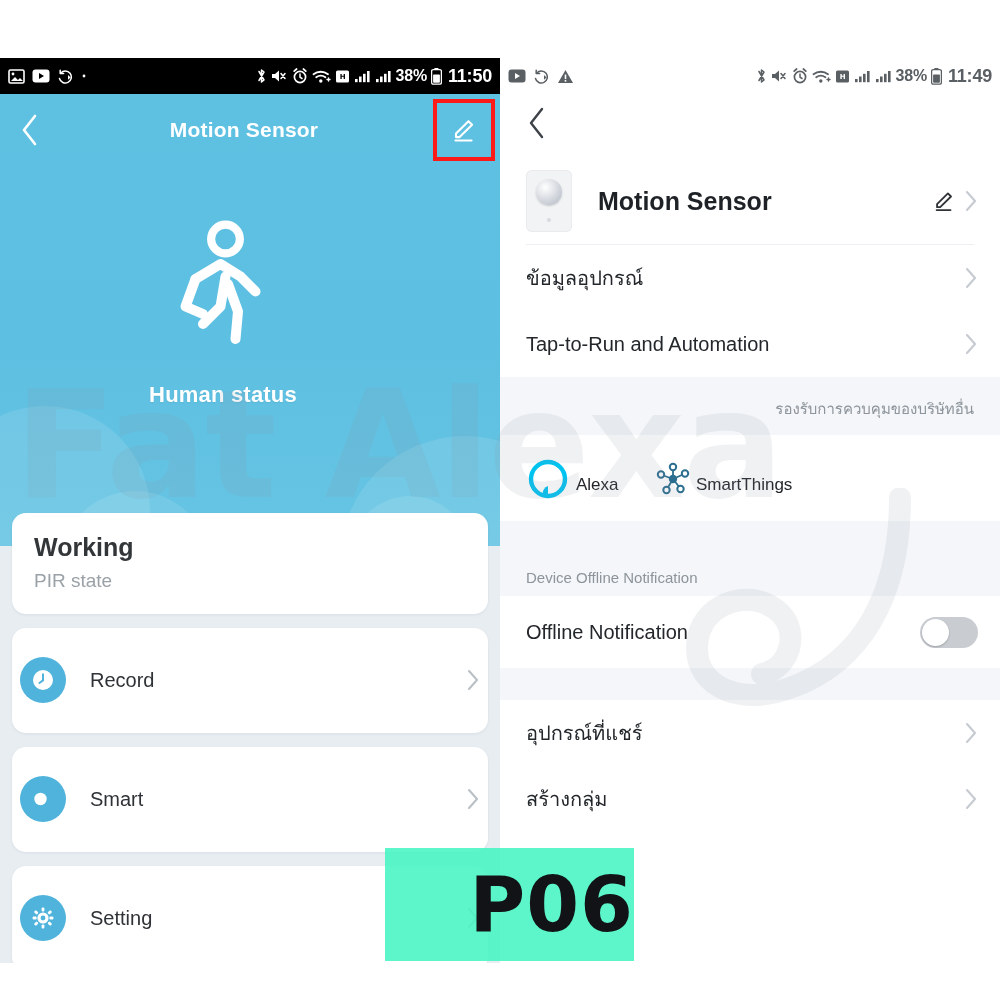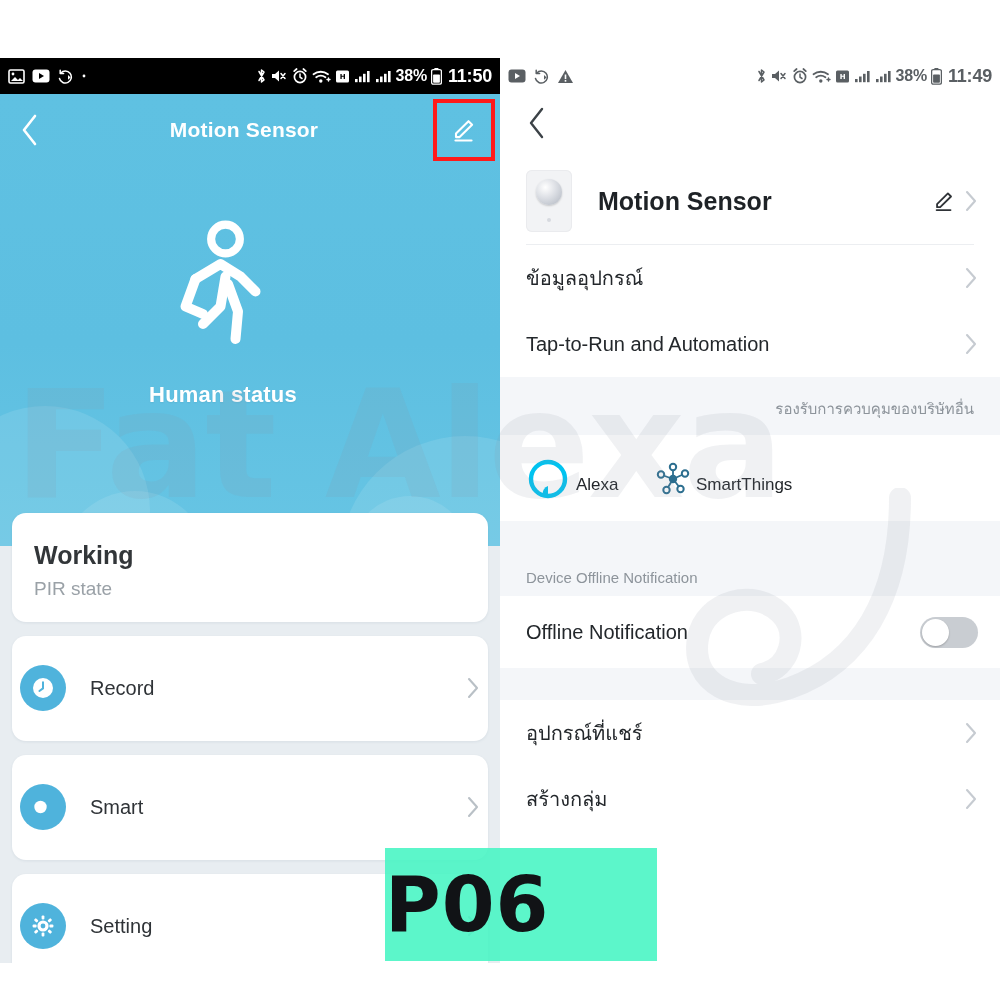--- a/index.html
+++ b/index.html
@@ -43,21 +43,21 @@
   .nav-edit-wrap{width:72px;height:72px;display:flex;align-items:center;justify-content:center;}
   .redbox{width:62px;height:62px;border:4px solid #FF1A1A;box-sizing:border-box;display:flex;align-items:center;justify-content:center;}
 
   .hero-center{position:absolute;left:0;top:120px;width:446px;display:flex;flex-direction:column;align-items:center;}
   .human-label{margin-top:18px;color:#ffffff;font-size:22px;font-weight:bold;letter-spacing:.2px;text-shadow:0 1px 2px rgba(0,0,0,.06);}
 
   
   .cards{position:absolute;left:0;top:455px;width:500px;padding:0 12px;box-sizing:border-box;}
   .card{background:#ffffff;border-radius:14px;margin-bottom:14px;box-shadow:0 1px 3px rgba(30,60,90,.08);}
   .card-status{padding:20px 22px 22px 22px;}
-  .card-status .t1{font-size:25px;font-weight:bold;color:#323639;line-height:1.15;margin-top:8px;}
+  .card-status .t1{font-size:25px;font-weight:bold;color:#323639;line-height:1.15;}
   .card-status .t2{font-size:19px;color:#9aa1a7;margin-top:8px;}
   .card-row{height:105px;display:flex;align-items:center;padding:0 8px;box-sizing:border-box;}
   .row-ico{width:46px;height:46px;border-radius:50%;background:#4FB3DC;display:flex;align-items:center;justify-content:center;flex:0 0 auto;}
   .row-label{margin-left:24px;font-size:20px;color:#2f3337;flex:1;}
   .row-chev{color:#b9c0c6;display:flex;align-items:center;}
 
   
   .r-nav{position:absolute;top:36px;left:0;width:500px;height:62px;display:flex;align-items:center;padding-left:26px;box-sizing:border-box;}
   .r-head{position:absolute;top:100px;left:0;width:500px;height:86px;display:flex;align-items:center;padding:0 22px 0 26px;box-sizing:border-box;}
   .dev-thumb{width:46px;height:62px;border-radius:6px;background:#F2F3F5;display:flex;align-items:flex-start;justify-content:center;flex:0 0 auto;box-shadow:inset 0 0 0 1px #EAEBEE;position:relative;}
@@ -83,22 +83,22 @@
   .toggle{width:58px;height:31px;border-radius:16px;background:#C9CDD2;position:relative;flex:0 0 auto;}
   .toggle .knob{position:absolute;top:2px;left:2px;width:27px;height:27px;border-radius:50%;background:#fff;box-shadow:0 1px 2px rgba(0,0,0,.22);}
 
   
   .watermark{position:absolute;left:0;top:58px;width:1000px;height:905px;pointer-events:none;overflow:hidden;}
   .wm-text{position:absolute;left:14px;top:300px;width:980px;font-size:150px;font-weight:bold;
            color:rgba(140,150,160,.13);letter-spacing:-2px;white-space:nowrap;font-family:"DejaVu Sans",sans-serif;}
   .wm-swirl{position:absolute;right:60px;top:430px;width:290px;height:250px;}
 
   
-  .p06{position:absolute;left:385px;top:848px;width:272px;height:113px;
-       background:rgba(70,245,195,.88);display:flex;align-items:center;justify-content:flex-start;}
+  .p06{position:absolute;left:385px;top:848px;width:249px;height:113px;
+       background:rgba(70,245,195,.88);display:flex;align-items:center;justify-content:flex-end;}
   .p06 span{font-size:76px;font-weight:bold;color:#111316;letter-spacing:1px;font-family:"DejaVu Sans",sans-serif;}
 </style>
 </head>
 <body>
 
 <div class="stage">
 
   <div class="panel panel-left">
 
     <div class="statusbar sb-dark">

